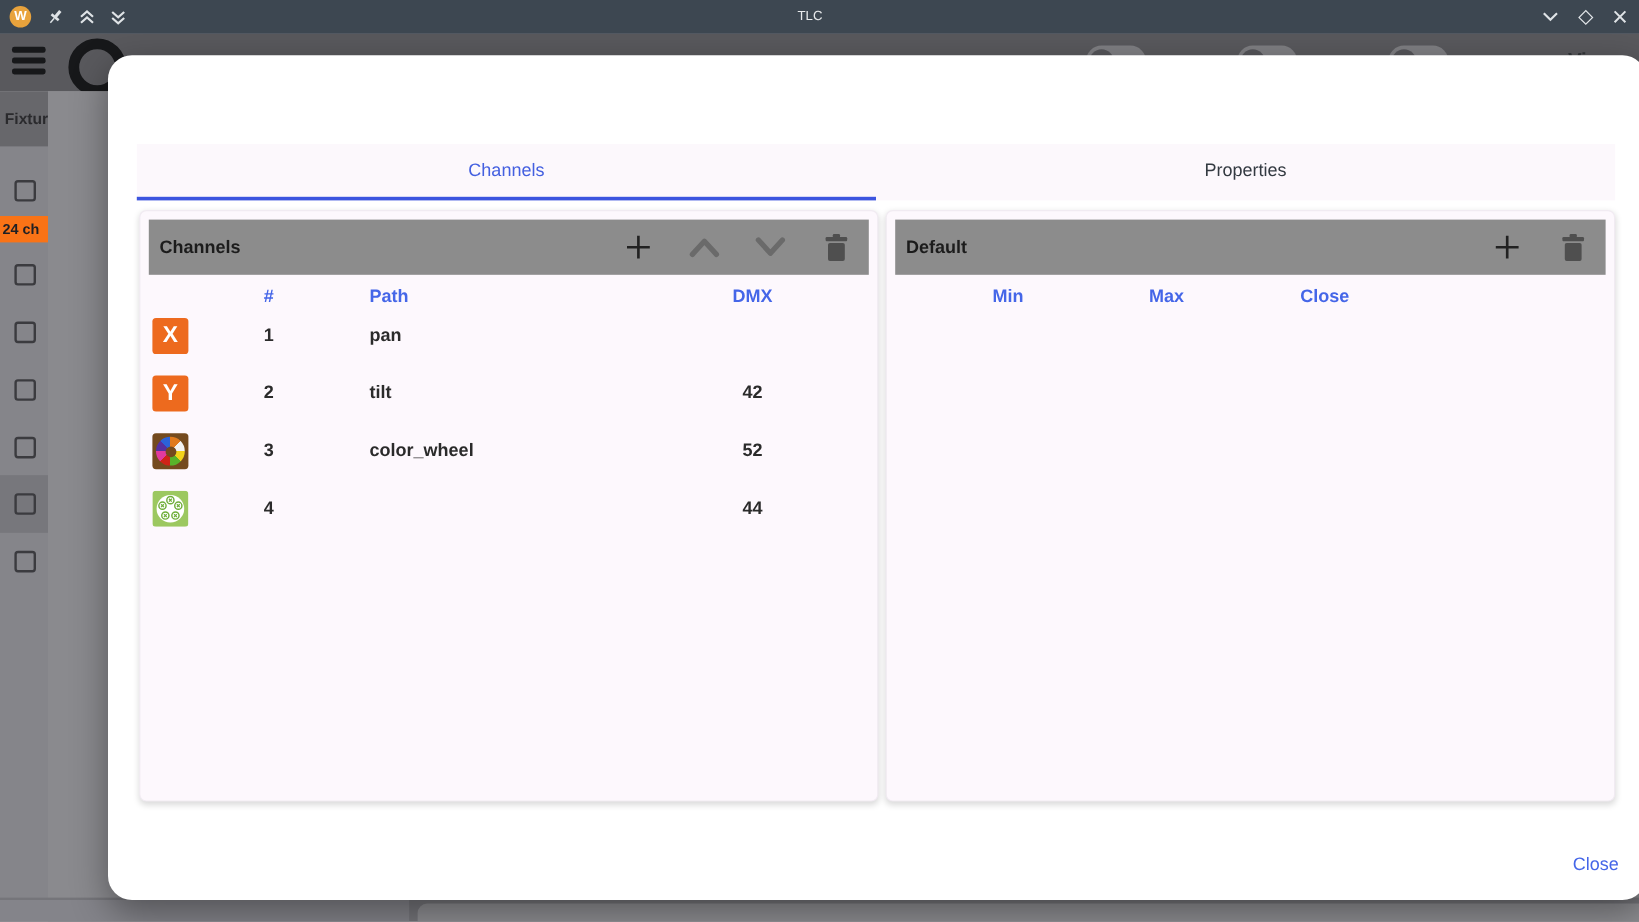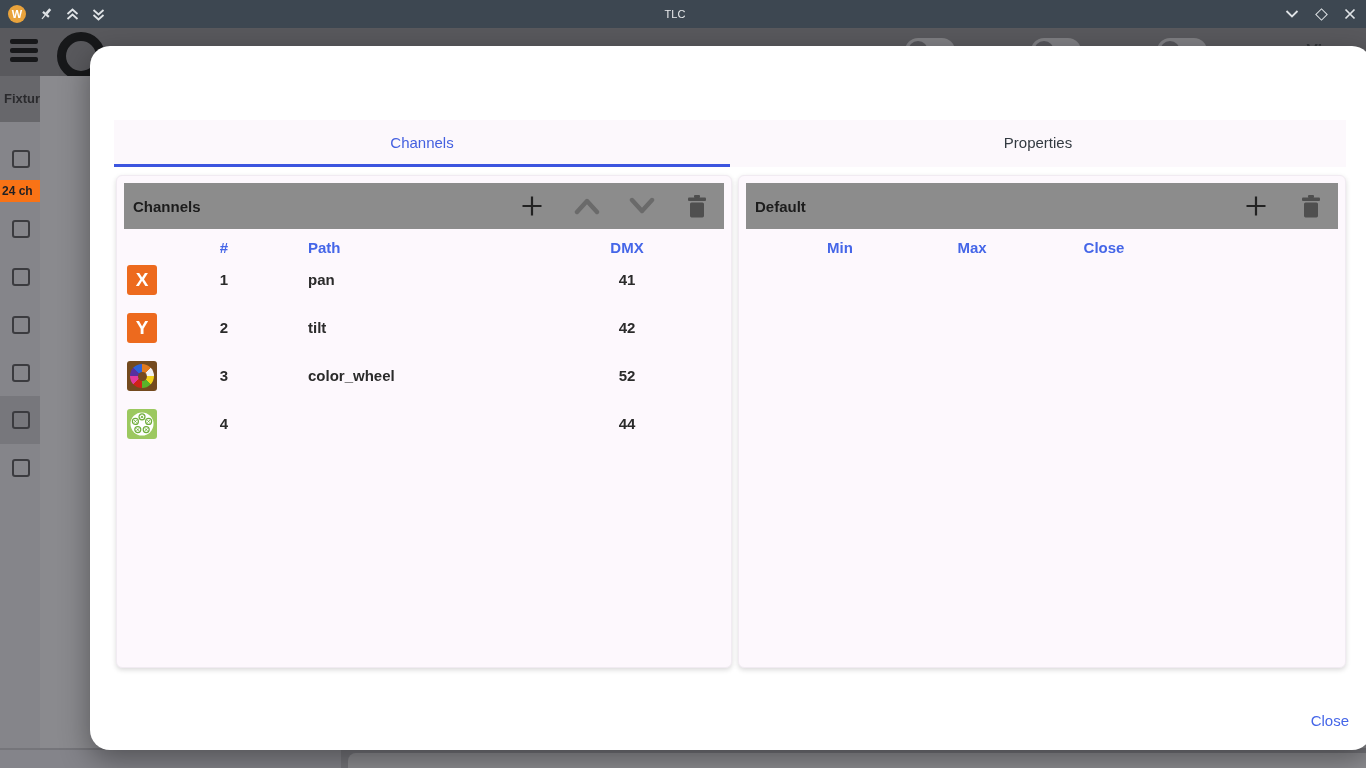--- a/index.html
+++ b/index.html
@@ -222,21 +222,20 @@
         <span class="cell col-num c-center">#</span>
         <span class="cell col-name">Path</span>
         <span class="cell col-dmx c-center">DMX</span>
       </div>
 
       <div class="abs rows">
         <div class="chrow">
           <div class="cicon sq-icon sq-orange">X</div>
           <span class="cell col-num c-center">1</span>
           <span class="cell col-name">pan</span>
-          <span class="cell col-dmx c-center">41</span>
         </div>
         <div class="chrow">
           <div class="cicon sq-icon sq-orange">Y</div>
           <span class="cell col-num c-center">2</span>
           <span class="cell col-name">tilt</span>
           <span class="cell col-dmx c-center">42</span>
         </div>
         <div class="chrow">
           <div class="cicon sq-icon sq-brown">
               <div class="wheel"></div>

